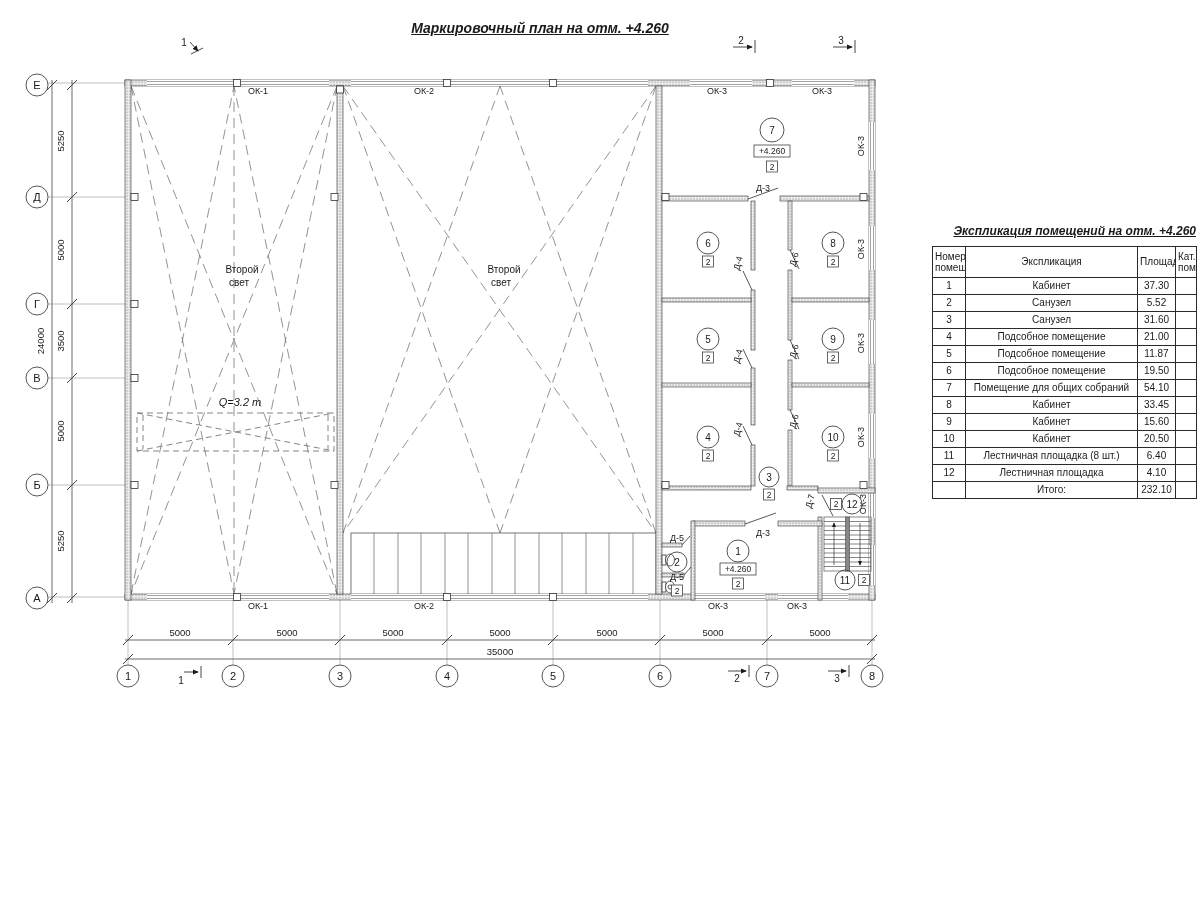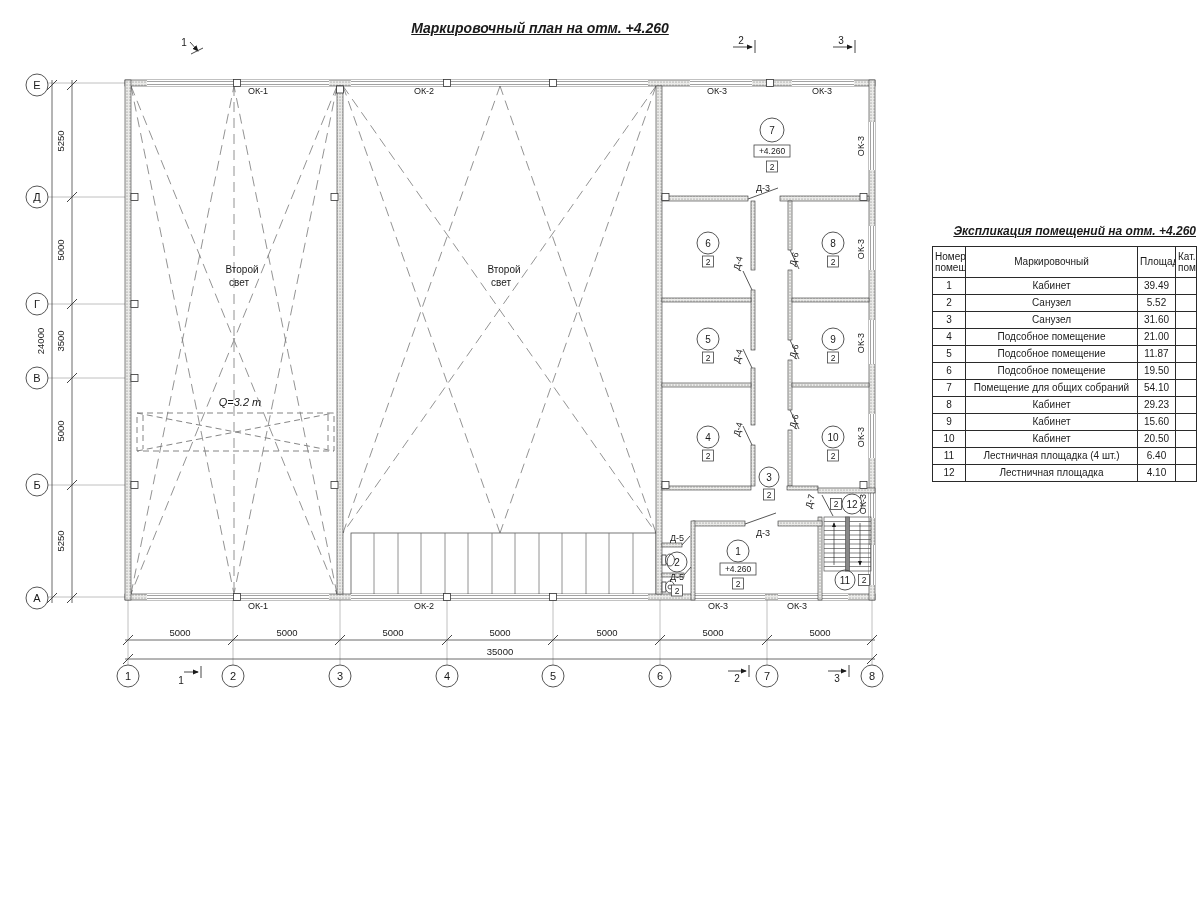--- a/index.html
+++ b/index.html
@@ -465,28 +465,28 @@
   <table class="expl">
     <colgroup>
           <col class="w-num">
           <col class="w-name">
           <col class="w-area">
           <col class="w-cat">
         </colgroup>
     <tbody>
           <tr>
       <th>Номер помещ.</th>
-      <th class="name">Маркировочный</th>
+      <th class="name">Экспликация</th>
       <th>Площадь</th>
       <th class="cat">Кат. пом.</th>
     </tr>
     <tr>
       <td>1</td>
       <td class="name">Кабинет</td>
-      <td>39.49</td>
+      <td>37.30</td>
       <td></td>
     </tr>
     <tr>
       <td>2</td>
       <td class="name">Санузел</td>
       <td>5.52</td>
       <td></td>
     </tr>
     <tr>
       <td>3</td>
@@ -514,44 +514,50 @@
     </tr>
     <tr>
       <td>7</td>
       <td class="name">Помещение для общих собраний</td>
       <td>54.10</td>
       <td></td>
     </tr>
     <tr>
       <td>8</td>
       <td class="name">Кабинет</td>
-      <td>29.23</td>
+      <td>33.45</td>
       <td></td>
     </tr>
     <tr>
       <td>9</td>
       <td class="name">Кабинет</td>
       <td>15.60</td>
       <td></td>
     </tr>
     <tr>
       <td>10</td>
       <td class="name">Кабинет</td>
       <td>20.50</td>
       <td></td>
     </tr>
     <tr>
       <td>11</td>
-      <td class="name">Лестничная площадка (4 шт.)</td>
+      <td class="name">Лестничная площадка (8 шт.)</td>
       <td>6.40</td>
       <td></td>
     </tr>
     <tr>
       <td>12</td>
       <td class="name">Лестничная площадка</td>
       <td>4.10</td>
       <td></td>
     </tr>
+    <tr>
+      <td></td>
+      <td class="total-lbl">Итого:</td>
+      <td>232.10</td>
+      <td></td>
+    </tr>
   </tbody>
       </table>
 </div>
 
 </div>
 
 </body></html>

